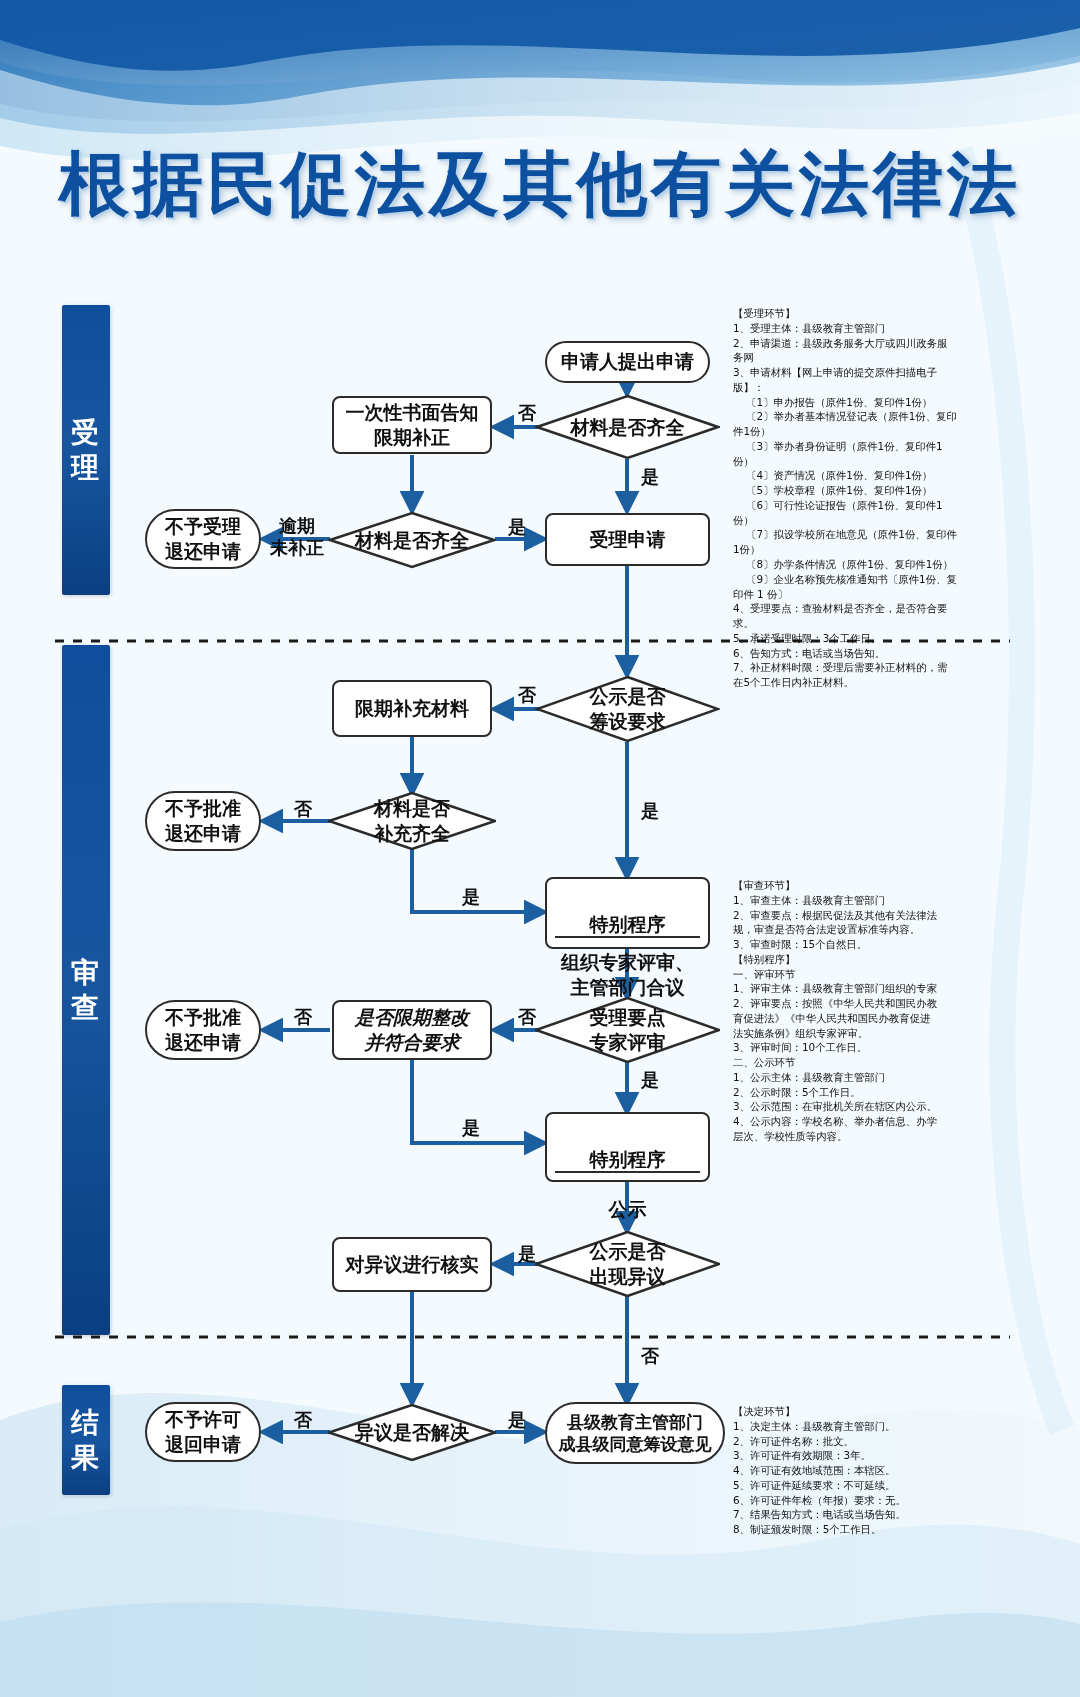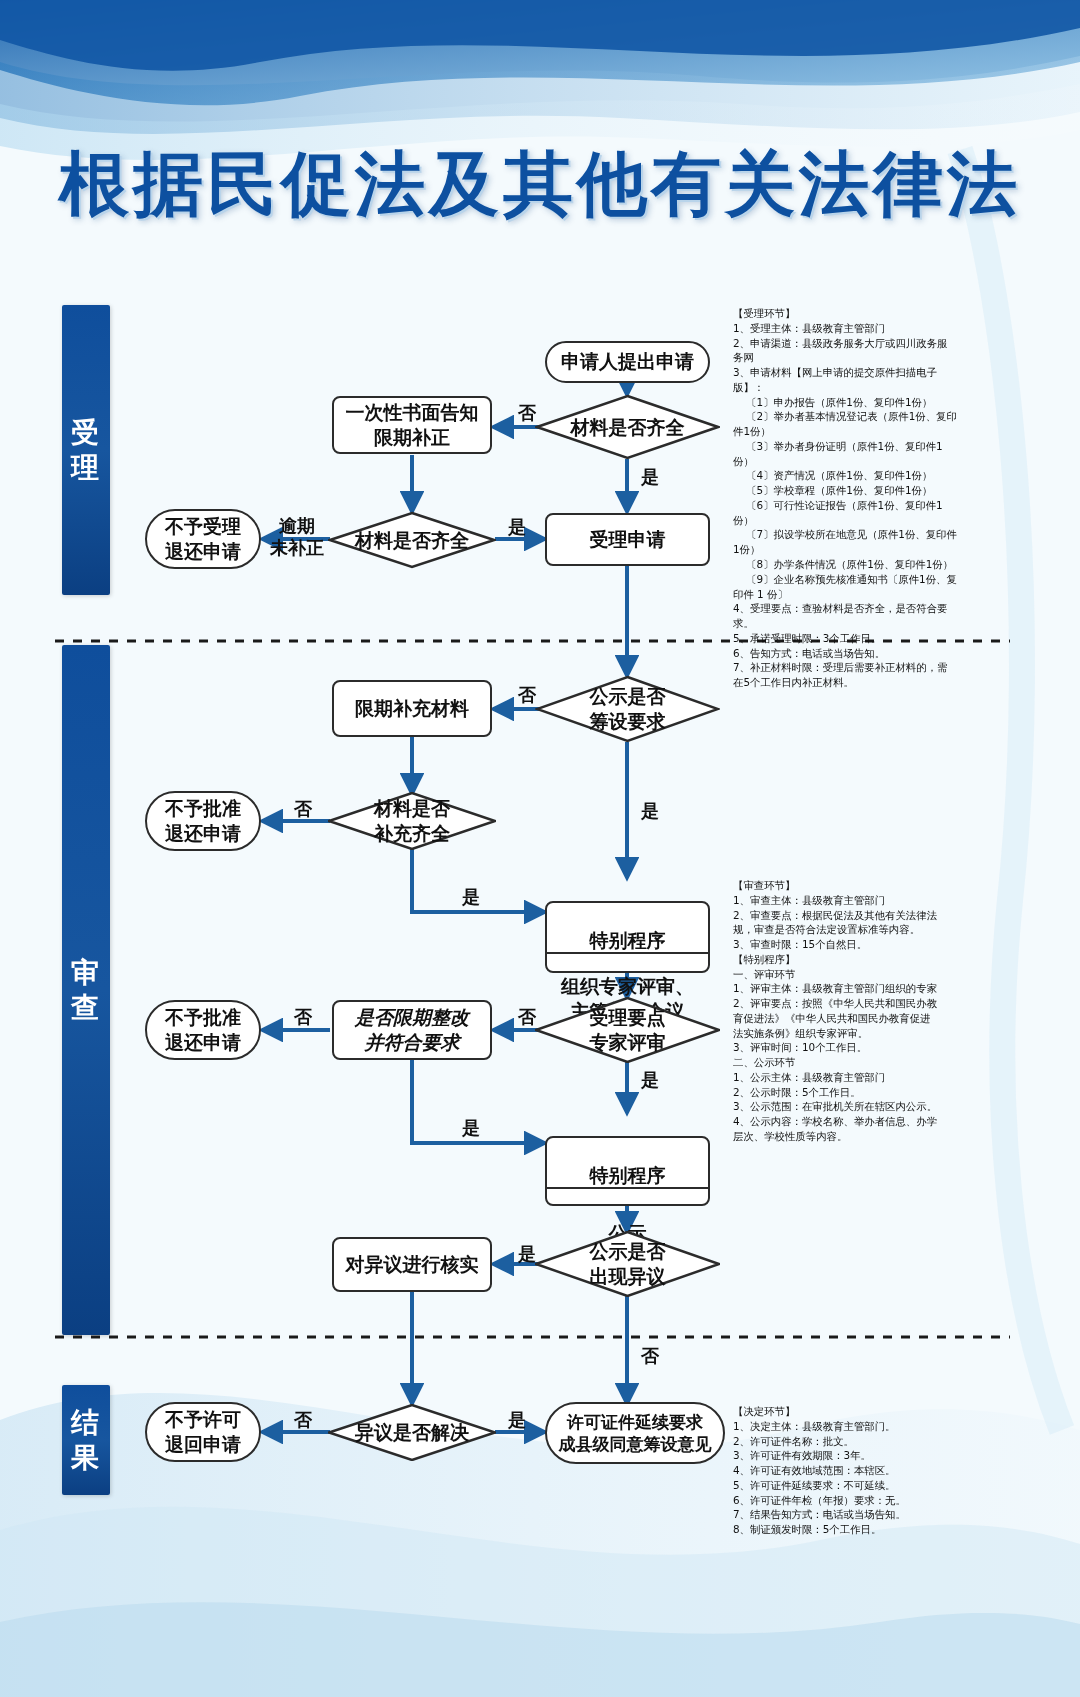--- a/index.html
+++ b/index.html
@@ -51,21 +51,21 @@
     text-align: center;
     color: #111111;
     font-size: 19px; font-weight: bold;
     line-height: 1.32;
     background: #ffffff;
     border: 2px solid #2b2b2b;
     white-space: pre-line;
   }
   .node.rect { border-radius: 8px; }
   .node.term { border-radius: 36px; }
-  .node.split { display: block; padding: 0; margin-top: 24px; }
+  .node.split { display: block; padding: 8px; }
   .node.split .hdr {
     height: 26px; border-bottom: 2px solid #2b2b2b;
     display: flex; align-items: center; justify-content: center;
     font-size: 19px; font-weight: bold;
   }
   .node.split .bdy {
     display: flex; align-items: center; justify-content: center;
     text-align: center; white-space: pre-line;
     font-size: 19px; font-weight: bold;
     height: calc(100% - 28px);
@@ -300,21 +300,21 @@
   <div class="diamond" style="left:328px; top:1404px; width:168px; height:57px;">
     <svg viewBox="0 0 168 57" width="168" height="57">
       <polygon points="84,1 167,28.5 84,56 1,28.5" fill="#ffffff" stroke="#2b2b2b" stroke-width="2.5"></polygon>
     </svg>
     <div class="dlabel">异议是否解决</div>
   </div>
 
   <div class="node term" style="left:145px; top:1402px; width:116px; height:60px;">不予许可
 退回申请</div>
 
-  <div class="node term" style="left:545px; top:1402px; width:180px; height:62px; font-size:17px;">许可证件延续要求
+  <div class="node term" style="left:545px; top:1402px; width:180px; height:62px; font-size:17px;">县级教育主管部门
 成县级同意筹设意见</div>
 
   <div class="edge-label" style="left:512px; top:402px; width:30px;">否</div>
   <div class="edge-label" style="left:635px; top:466px; width:30px;">是</div>
   <div class="edge-label" style="left:266px; top:515px; width:62px;">逾期
 未补正</div>
   <div class="edge-label" style="left:502px; top:516px; width:30px;">是</div>
   <div class="edge-label" style="left:512px; top:684px; width:30px;">否</div>
   <div class="edge-label" style="left:635px; top:800px; width:30px;">是</div>
   <div class="edge-label" style="left:288px; top:798px; width:30px;">否</div>

